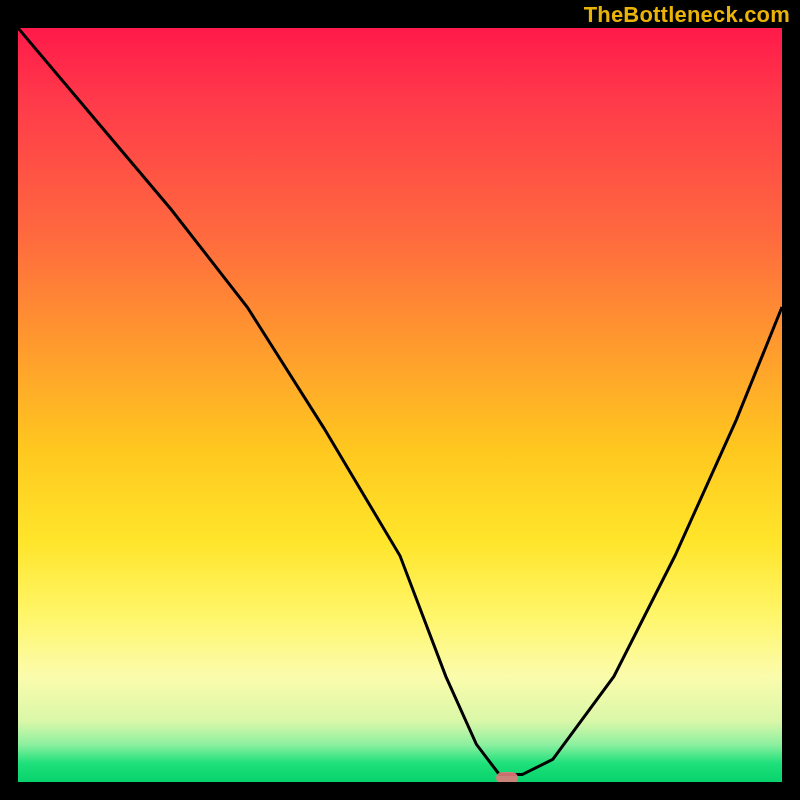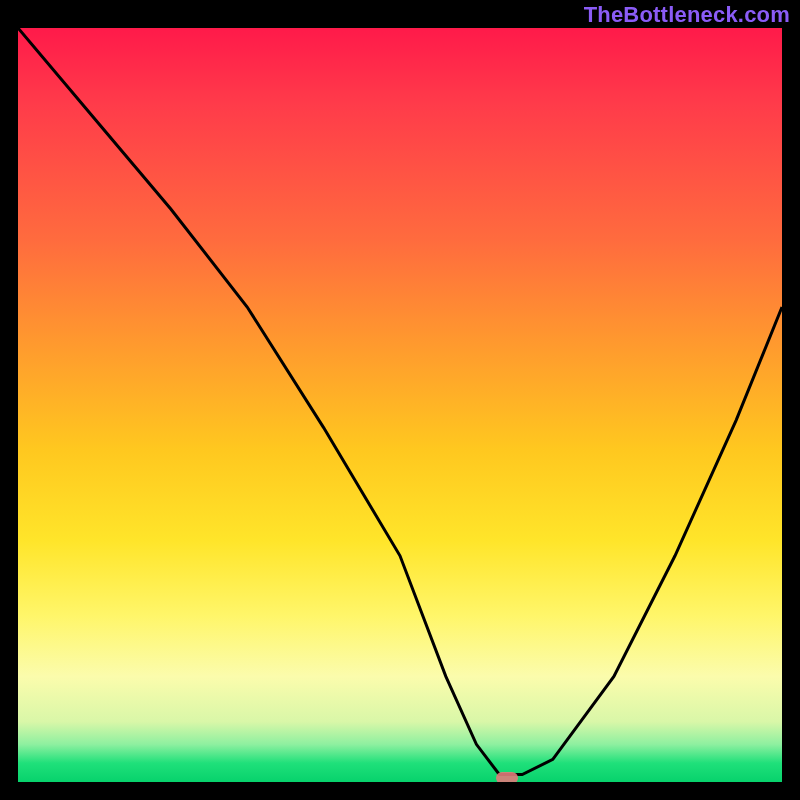--- a/index.html
+++ b/index.html
@@ -14,21 +14,21 @@
   .frame {
     position: relative;
     width: 800px;
     height: 800px;
     background: #000;
   }
   .watermark {
     position: absolute;
     top: 2px;
     right: 10px;
-    color: #8b5cf6;
+    color: #eab308;
     font-size: 22px;
     font-weight: 600;
     letter-spacing: 0.2px;
     z-index: 10;
   }
   .plot-area {
     position: absolute;
     left: 18px;
     top: 28px;
     width: 764px;

